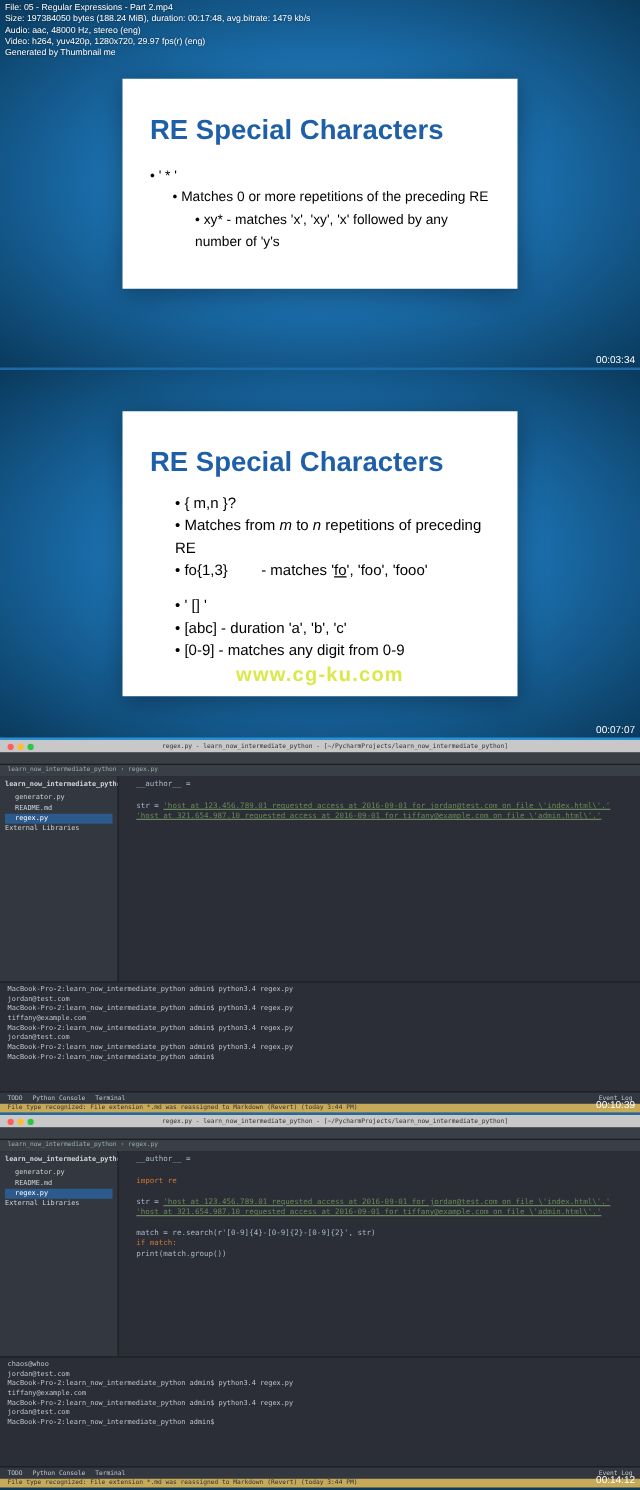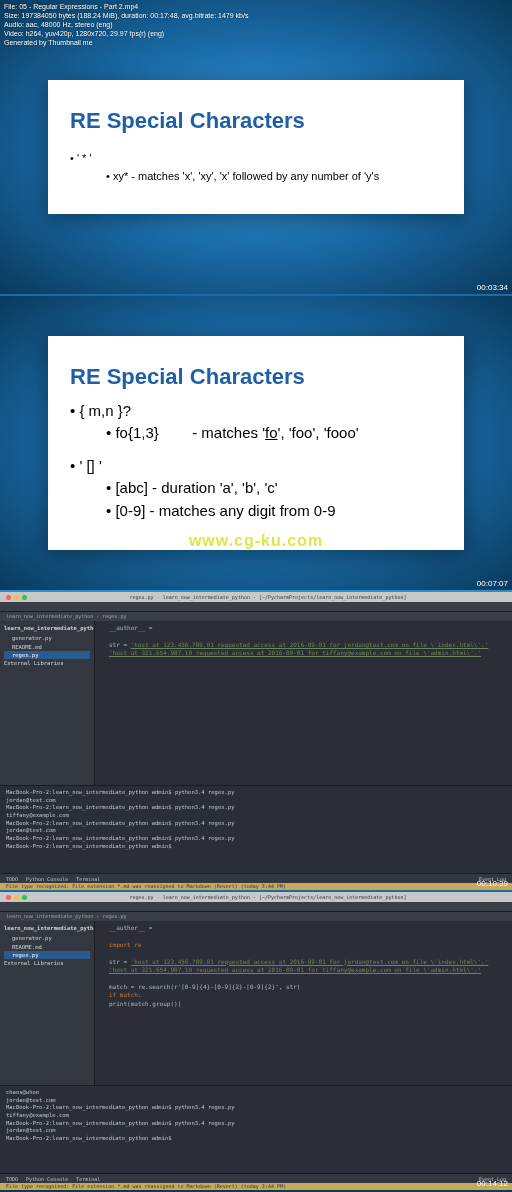--- a/index.html
+++ b/index.html
@@ -36,40 +36,40 @@
     position: absolute;
     bottom: 2px;
     right: 4px;
     color: #fff;
     font-size: 8px;
     font-family: Arial, sans-serif;
     padding-left: 20px;
   }
   .slide {
     background: #fff;
-    width: 416px;
+    width: 316px;
     padding: 28px 22px;
     box-shadow: 0 4px 20px rgba(0,0,0,0.4);
   }
   .slide-title {
     color: #1f5fa8;
     font-size: 22px;
     font-weight: bold;
     margin-bottom: 16px;
   }
   .slide ul { list-style: none; }
   .slide li { color: #000; font-size: 11px; line-height: 1.6; }
   .bullet-l1 { margin-left: 0; }
   .bullet-l1::before { content: "• "; }
   .bullet-l2 { margin-left: 18px; }
   .bullet-l2::before { content: "• "; }
   .bullet-l3 { margin-left: 36px; font-size: 10px; }
   .bullet-l3::before { content: "• "; }
   .slide2 .slide-title { margin-bottom: 10px; }
-  .slide2 li { font-size: 15px; line-height: 1.5; }
+  .slide2 li { font-size: 12px; line-height: 1.5; margin-left: 20px; }
   .slide2 .spacer { height: 10px; }
   em { font-style: italic; }
   u { text-decoration: underline; }
   .watermark {
     position: absolute;
     left: 50%;
     transform: translateX(-50%);
     bottom: 40px;
     color: #dbe84a;
     font-size: 16px;
@@ -162,33 +162,35 @@
   <div>Video: h264, yuv420p, 1280x720, 29.97 fps(r) (eng)</div>
   <div>Generated by Thumbnail me</div>
 </div>
 
 <div class="frame">
   <div class="frame-bg">
     <div class="slide">
       <div class="slide-title">RE  Special Characters</div>
       <ul>
         <li class="bullet-l1">' * '</li>
+        <li class="bullet-l2">Matches 0 or more repetitions of the preceding RE</li>
         <li class="bullet-l3">xy*   - matches 'x', 'xy', 'x' followed by any number of 'y's</li>
       </ul>
     </div>
   </div>
   <div class="timestamp">00:03:34</div>
 </div>
 
 <div class="frame">
   <div class="frame-bg">
     <div class="slide slide2">
       <div class="slide-title">RE  Special Characters</div>
       <ul>
         <li class="bullet-l1">{ m,n }?</li>
+        <li class="bullet-l2">Matches from <em>m</em> to <em>n</em> repetitions of preceding RE</li>
         <li class="bullet-l3">fo{1,3}&nbsp;&nbsp;&nbsp;&nbsp;&nbsp;&nbsp;&nbsp;&nbsp;- matches '<u>fo</u>', 'foo', 'fooo'</li>
         <div class="spacer"></div>
         <li class="bullet-l1">' [] '</li>
         <li class="bullet-l3">[abc]          - duration 'a', 'b', 'c'</li>
         <li class="bullet-l3">[0-9]          - matches any digit from 0-9</li>
       </ul>
     </div>
     <div class="watermark">www.cg-ku.com</div>
   </div>
   <div class="timestamp">00:07:07</div>

